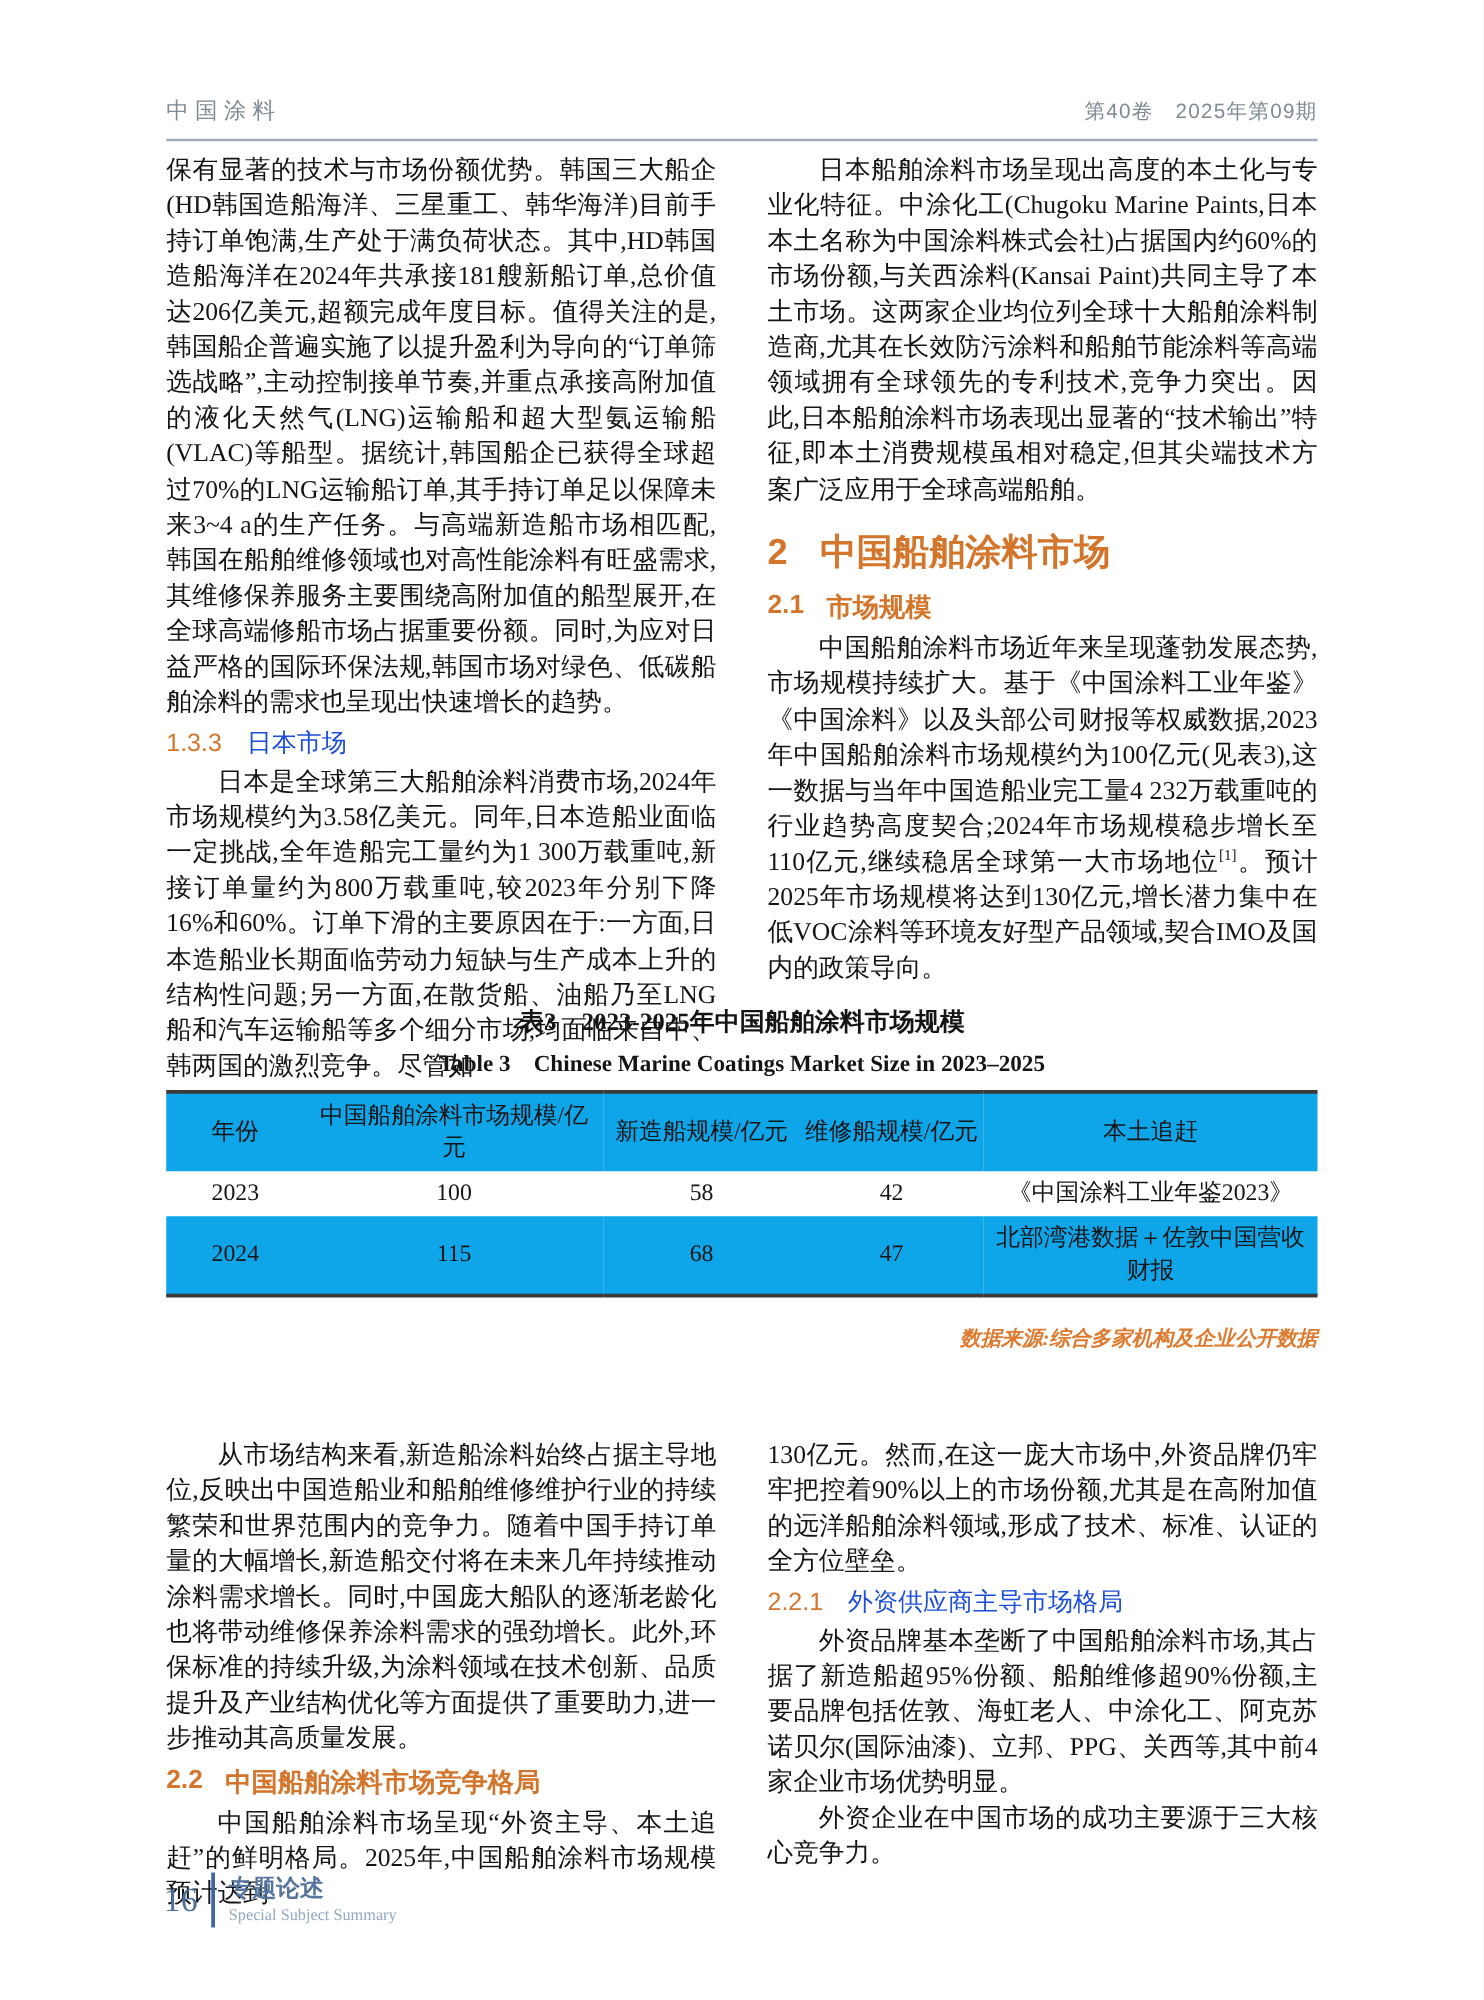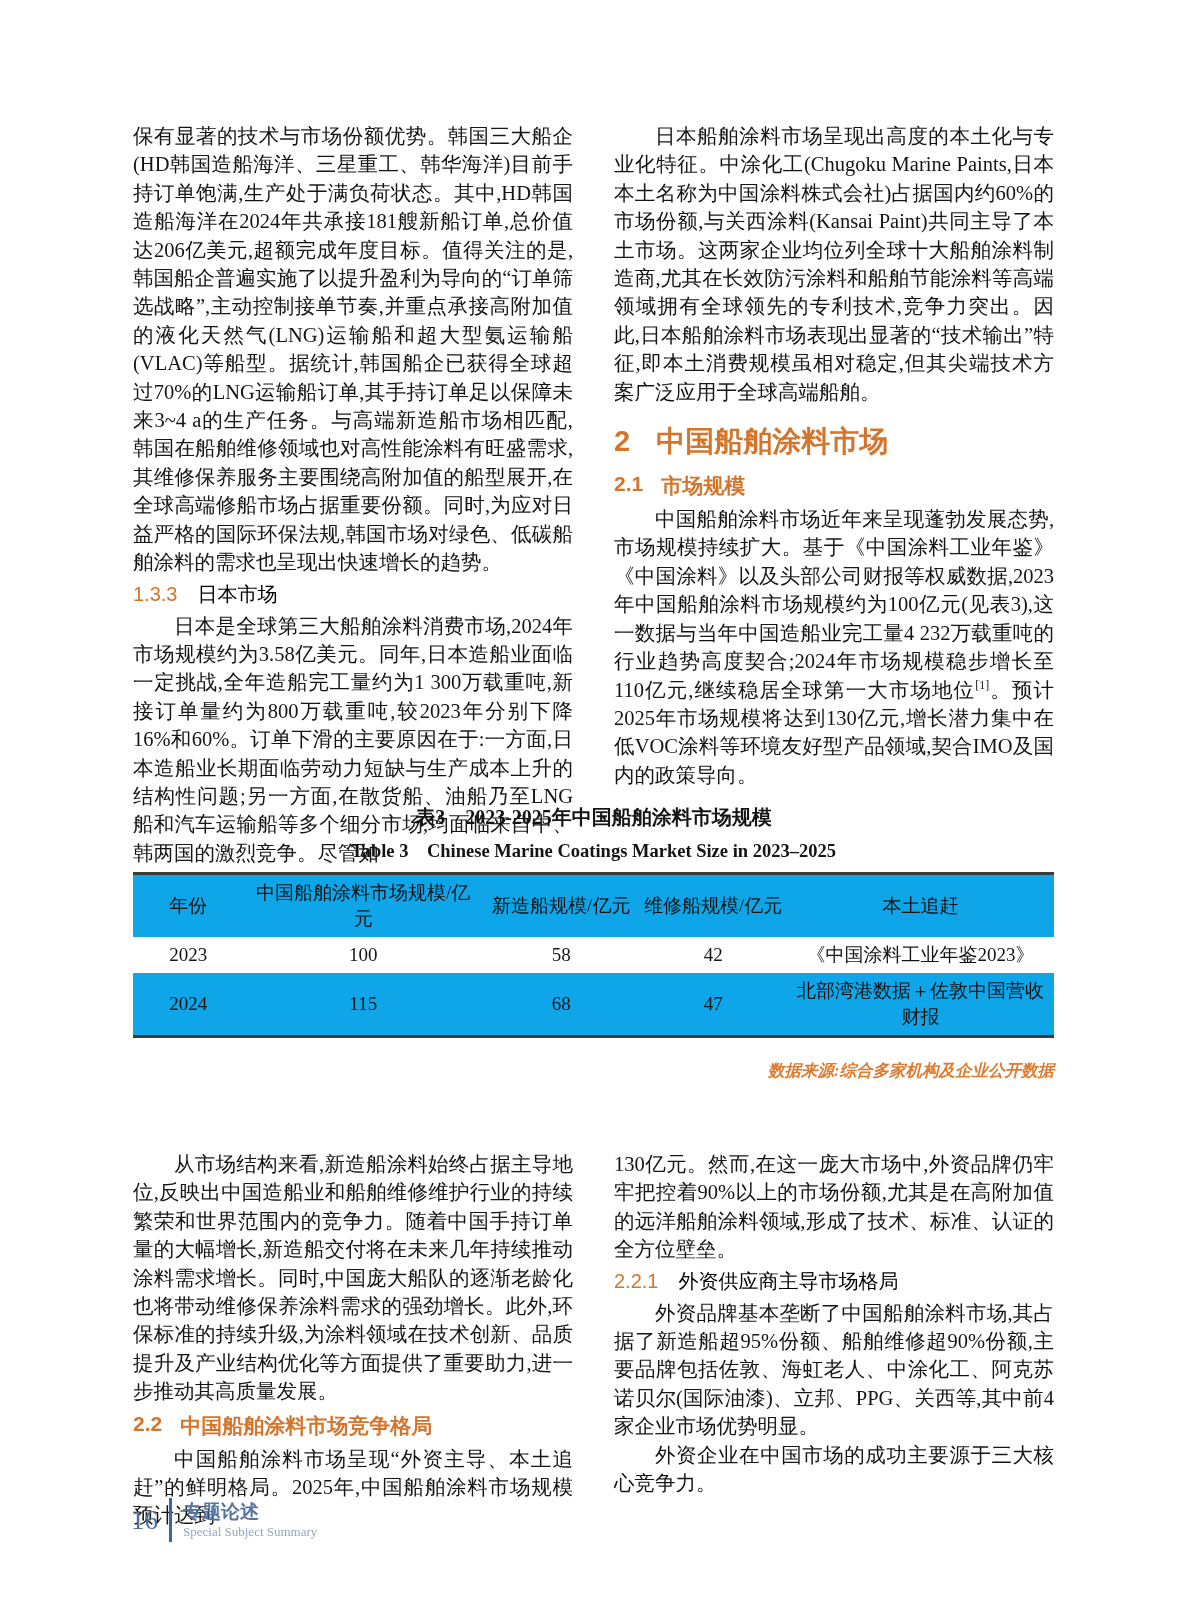--- a/index.html
+++ b/index.html
@@ -22,21 +22,21 @@
   sup{font-size:12px;line-height:0;}
 
   
   .h1{font-family:"Liberation Sans","DejaVu Sans",sans-serif;font-size:29px;font-weight:bold;color:#d4752c;
       margin:16px 0 10px 0;display:flex;gap:26px;align-items:baseline;}
   .h2{font-family:"Liberation Sans","DejaVu Sans",sans-serif;font-size:21px;font-weight:bold;color:#d4752c;
       margin:6px 0 5px 0;display:flex;gap:18px;align-items:flex-start;}
   .h3{font-family:"Liberation Sans","DejaVu Sans",sans-serif;font-size:20px;margin:4px 0 4px 0;
       display:flex;gap:20px;align-items:baseline;text-align:right;}
   .h3 .num{color:#d4752c;}
-  .h3 .ttl{color:#000000;}
+  .h3 .ttl{color:#1d4ed8;}
 
   
   .table-block{position:absolute;left:133px;top:804px;width:921px;}
   .cap-cn{font-size:20px;font-weight:bold;text-align:center;margin:0 0 7px 0;}
   .cap-en{font-size:18.5px;font-weight:bold;text-align:center;margin:0 0 9px 0;}
   table.data{width:100%;border-collapse:collapse;border-top:3px solid #3d3a37;border-bottom:3px solid #3d3a37;
              font-size:19px;}
   table.data th,table.data td{font-weight:normal;text-align:center;padding:5px 4px;line-height:26px;}
   tr.band{background:#0ea5e9;}
   .table-note{margin-top:22px;text-align:right;font-size:16.5px;font-style:italic;color:#dd7b30;font-weight:bold;}
@@ -47,20 +47,24 @@
   .fbar{width:3px;height:44px;background:#3e66a0;}
   .flabels{display:flex;flex-direction:column;justify-content:center;}
   .fcn{font-family:"Liberation Sans","DejaVu Sans",sans-serif;font-size:19px;font-weight:bold;color:#56749e;line-height:22px;}
   .fen{font-size:13px;color:#93a7c0;line-height:17px;}
 </style>
 </head>
 <body>
 
 <div class="page">
 
+  <div class="header">
+    <span class="journal">中国涂料</span>
+    <span class="issue">第40卷　2025年第09期</span>
+  </div>
 
   <div class="columns-top">
     <div class="col">
       <p class="body-text">保有显著的技术与市场份额优势。韩国三大船企(HD韩国造船海洋、三星重工、韩华海洋)目前手持订单饱满,生产处于满负荷状态。其中,HD韩国造船海洋在2024年共承接181艘新船订单,总价值达206亿美元,超额完成年度目标。值得关注的是,韩国船企普遍实施了以提升盈利为导向的“订单筛选战略”,主动控制接单节奏,并重点承接高附加值的液化天然气(LNG)运输船和超大型氨运输船(VLAC)等船型。据统计,韩国船企已获得全球超过70%的LNG运输船订单,其手持订单足以保障未来3~4 a的生产任务。与高端新造船市场相匹配,韩国在船舶维修领域也对高性能涂料有旺盛需求,其维修保养服务主要围绕高附加值的船型展开,在全球高端修船市场占据重要份额。同时,为应对日益严格的国际环保法规,韩国市场对绿色、低碳船舶涂料的需求也呈现出快速增长的趋势。</p>
       <div class="h3">
         <span class="num">1.3.3</span>
         <span class="ttl">日本市场</span>
       </div>
       <p class="body-text indent">日本是全球第三大船舶涂料消费市场,2024年市场规模约为3.58亿美元。同年,日本造船业面临一定挑战,全年造船完工量约为1 300万载重吨,新接订单量约为800万载重吨,较2023年分别下降16%和60%。订单下滑的主要原因在于:一方面,日本造船业长期面临劳动力短缺与生产成本上升的结构性问题;另一方面,在散货船、油船乃至LNG船和汽车运输船等多个细分市场,均面临来自中、韩两国的激烈竞争。尽管如</p>
     </div>

